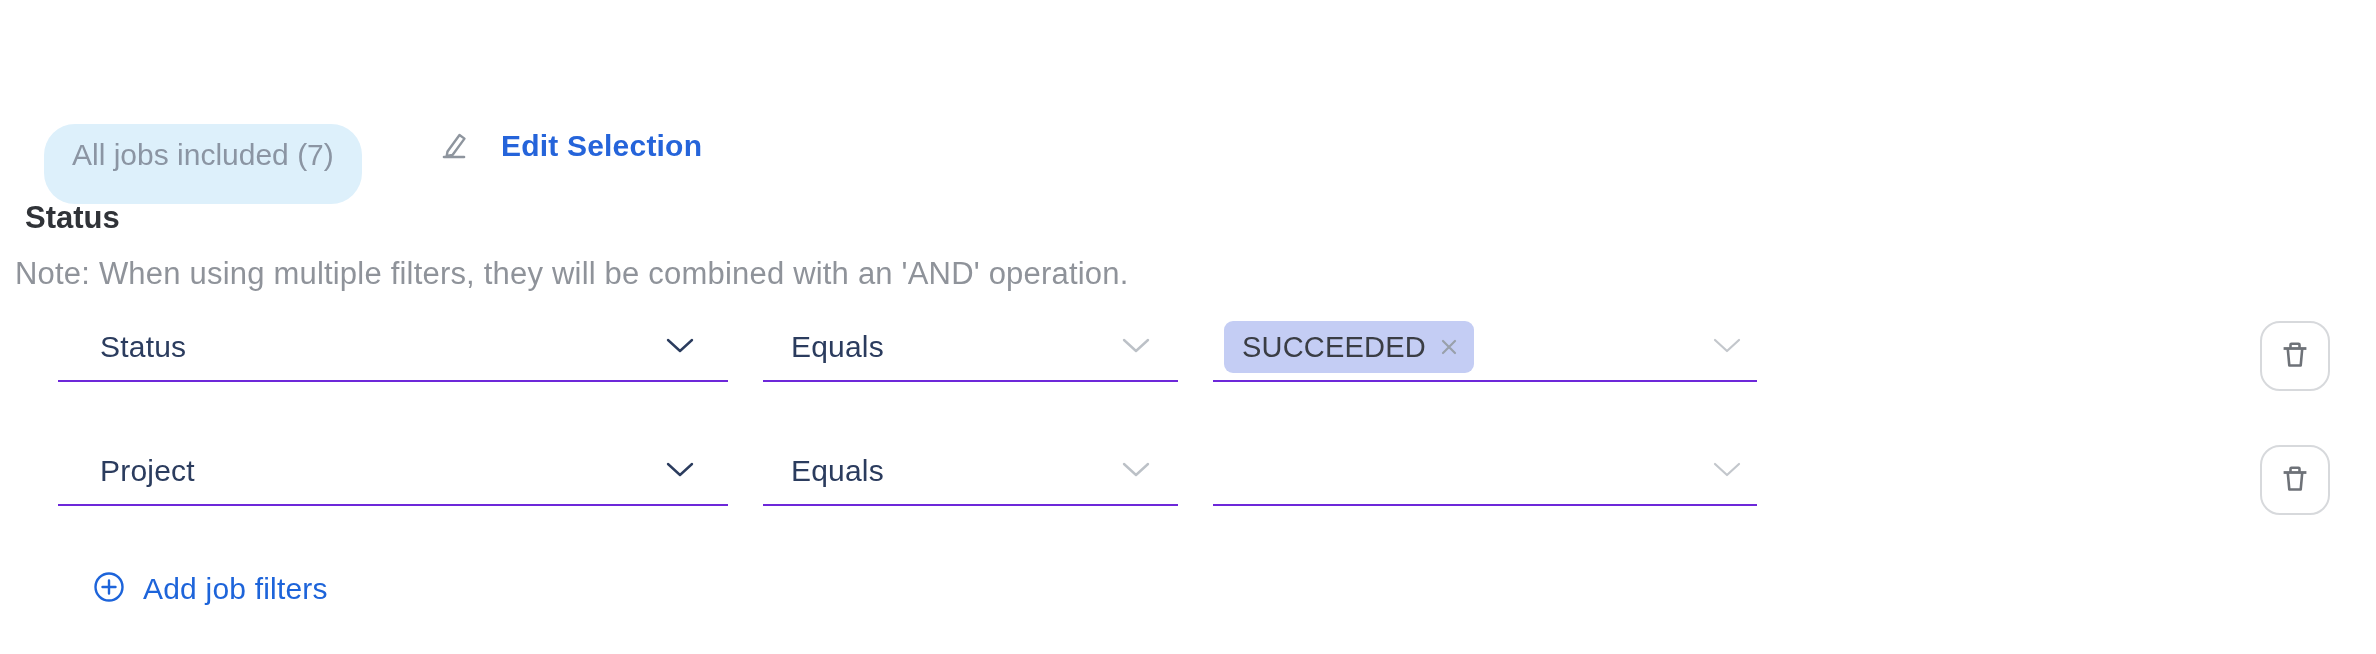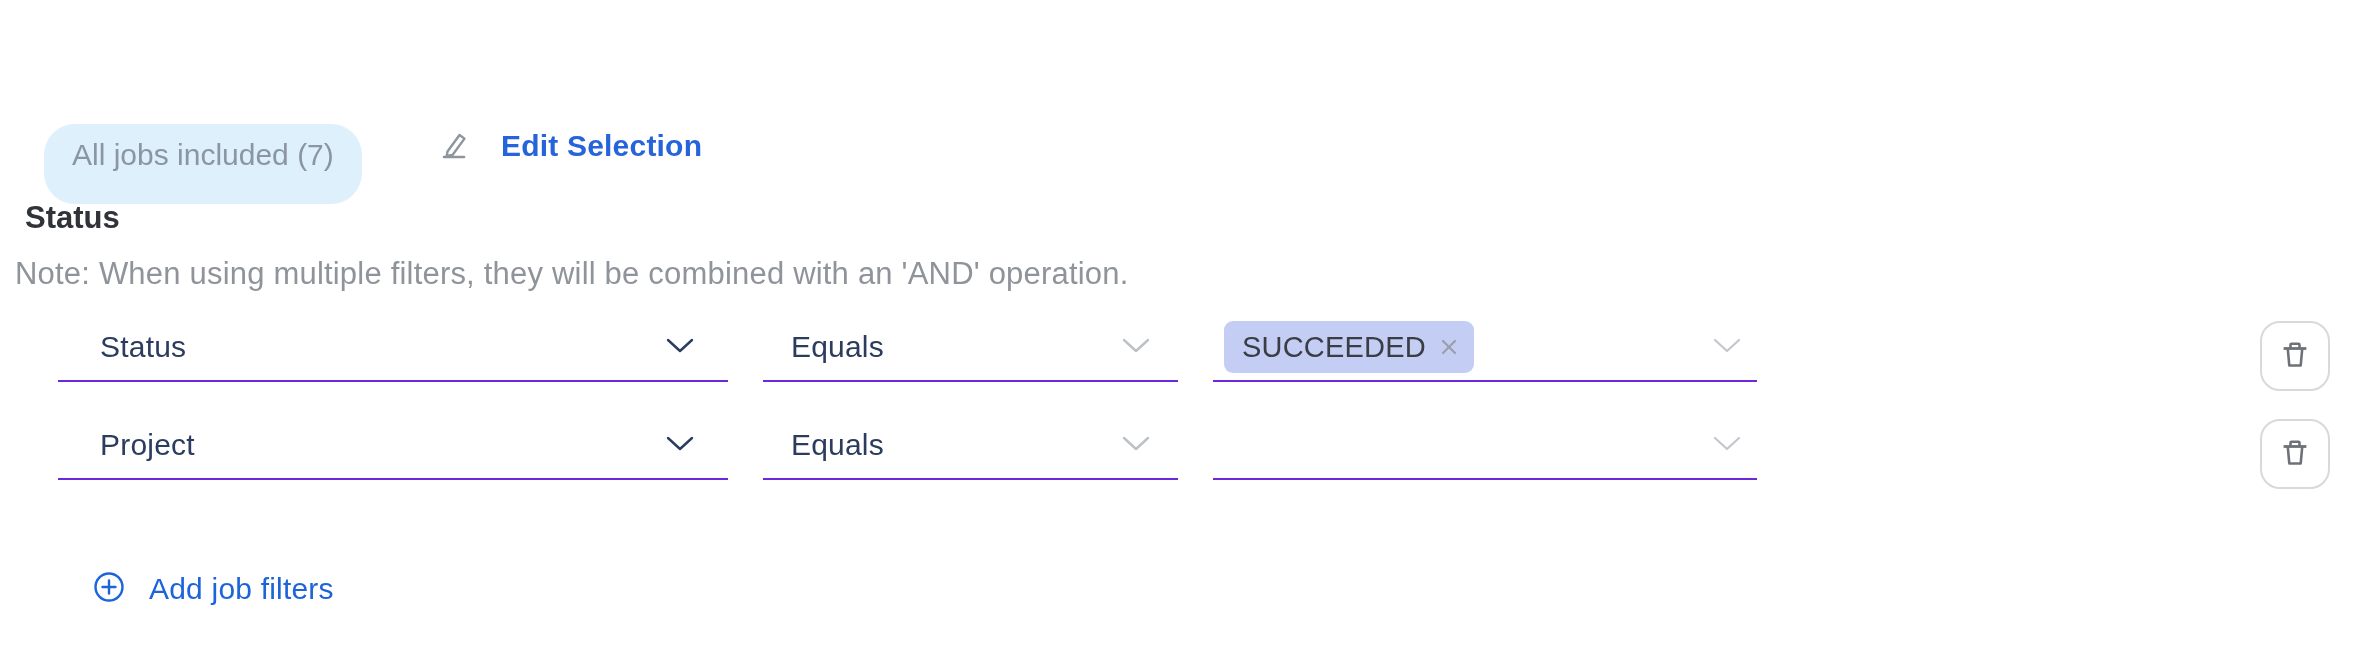--- a/index.html
+++ b/index.html
@@ -38,21 +38,21 @@
     position: absolute; left: 25px; top: 200px;
     font-size: 31px; font-weight: 700; color: #303338;
   }
   .filters-note {
     position: absolute; left: 15px; top: 256px;
     font-size: 31px; color: #8f939a; letter-spacing: .2px;
   }
 
   .filter-row { position: absolute; left: 0; width: 2376px; height: 70px; }
   .row-1 { top: 314px; }
-  .row-2 { top: 412px; text-align: right; }
+  .row-2 { top: 438px; text-align: right; }
 
   .select {
     position: absolute; top: 0; height: 68px;
     border-bottom: 2px solid #6d28d9;
     display: flex; align-items: center;
     cursor: pointer; background: transparent;
   }
   .select-text {
     font-size: 30px; color: #2b3c5e; letter-spacing: .2px; white-space: nowrap;
   }
@@ -76,21 +76,21 @@
   .trash-btn {
     position: absolute; left: 2260px; top: 7px;
     width: 70px; height: 70px;
     background: #ffffff; border: 2px solid #d7d9dc; border-radius: 20px;
     display: flex; align-items: center; justify-content: center;
     cursor: pointer;
   }
 
   .add-filter {
     position: absolute; left: 92px; top: 570px;
-    display: flex; align-items: center; gap: 23px;
+    display: flex; align-items: center; gap: 17px;
     background: none; border: none; cursor: pointer; padding: 0;
   }
   .add-filter .label {
     font-size: 30px; font-weight: 500; color: #1d64da;
     font-family: inherit; letter-spacing: .2px;
   }
 </style>
 </head>
 <body>
 

